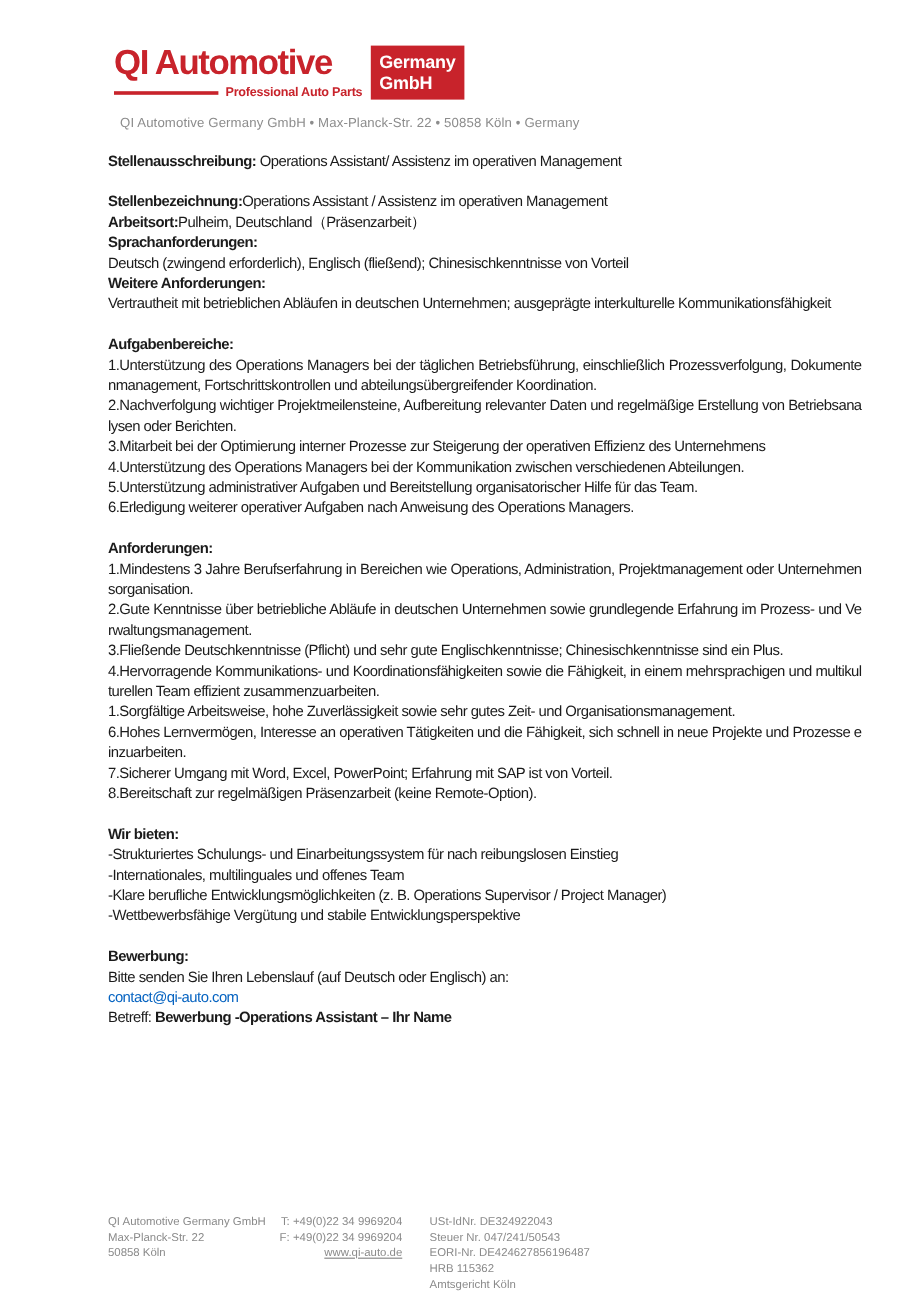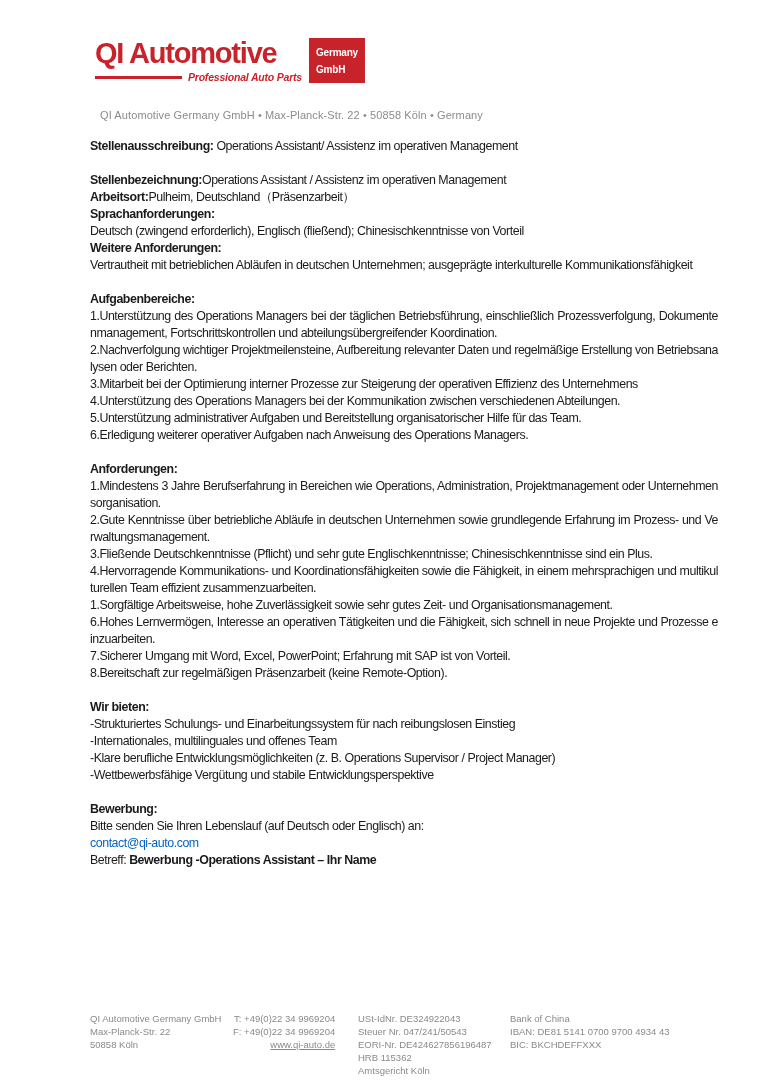--- a/index.html
+++ b/index.html
@@ -10,23 +10,23 @@
   }
   :root { --red:#c8232b; }
 
   
   .letterhead { padding-top:38px; padding-left:95px; }
   .logo-row { display:flex; align-items:flex-start; }
   .logo-main { width:207px; }
   .wordmark { color:var(--red); font-weight:bold; font-size:29px; line-height:31px; letter-spacing:-1.2px; white-space:nowrap; }
   .underline-row { display:flex; align-items:center; margin-top:2px; }
   .logo-underline { flex:1; height:3px; background:var(--red); margin-right:6px; }
-  .tagline { color:var(--red); font-weight:bold; font-style:italic; font-size:10.5px; white-space:nowrap; letter-spacing:-0.2px; }
-  .badge { margin-left:7px; background:var(--red); color:#ffffff; font-weight:bold; font-size:10px; line-height:17px; padding:6px 7px 5px 7px; letter-spacing:-0.2px; }
-  .address-line { margin-top:26px; margin-left:5px; color:#8c8c8c; font-size:11px; letter-spacing:0.1px; }
+  .tagline { color:var(--red); font-weight:bold; font-size:10.5px; white-space:nowrap; letter-spacing:-0.2px; }
+  .badge { margin-left:7px; background:var(--red); color:#ffffff; font-weight:bold; font-size:15px; line-height:17px; padding:6px 7px 5px 7px; letter-spacing:-0.2px; }
+  .address-line { margin-top:14px; margin-left:5px; color:#8c8c8c; font-size:11px; letter-spacing:0.1px; }
 
   
   .doc-body {
     width:628px; margin:17px 0 0 90px;
     font-size:12.4px; line-height:17px; letter-spacing:-0.45px;
     text-align:justify; word-break:break-all;
   }
   .doc-body p { margin:0; }
   .b { font-weight:bold; }
   .block { margin-top:17px; }
@@ -126,20 +126,15 @@
       <div>F: +49(0)22 34 9969204</div>
       <div><a class="website-link">www.qi-auto.de</a></div>
     </div>
     <div class="fcol fcol3">
       <div>USt-IdNr. DE324922043</div>
       <div>Steuer Nr. 047/241/50543</div>
       <div>EORI-Nr. DE424627856196487</div>
       <div>HRB 115362</div>
       <div>Amtsgericht Köln</div>
     </div>
-    <div class="fcol fcol4">
-      <div>Bank of China</div>
-      <div>IBAN: DE81 5141 0700 9700 4934 43</div>
-      <div>BIC: BKCHDEFFXXX</div>
-    </div>
   </footer>
 
 </div>
 
 </body></html>

